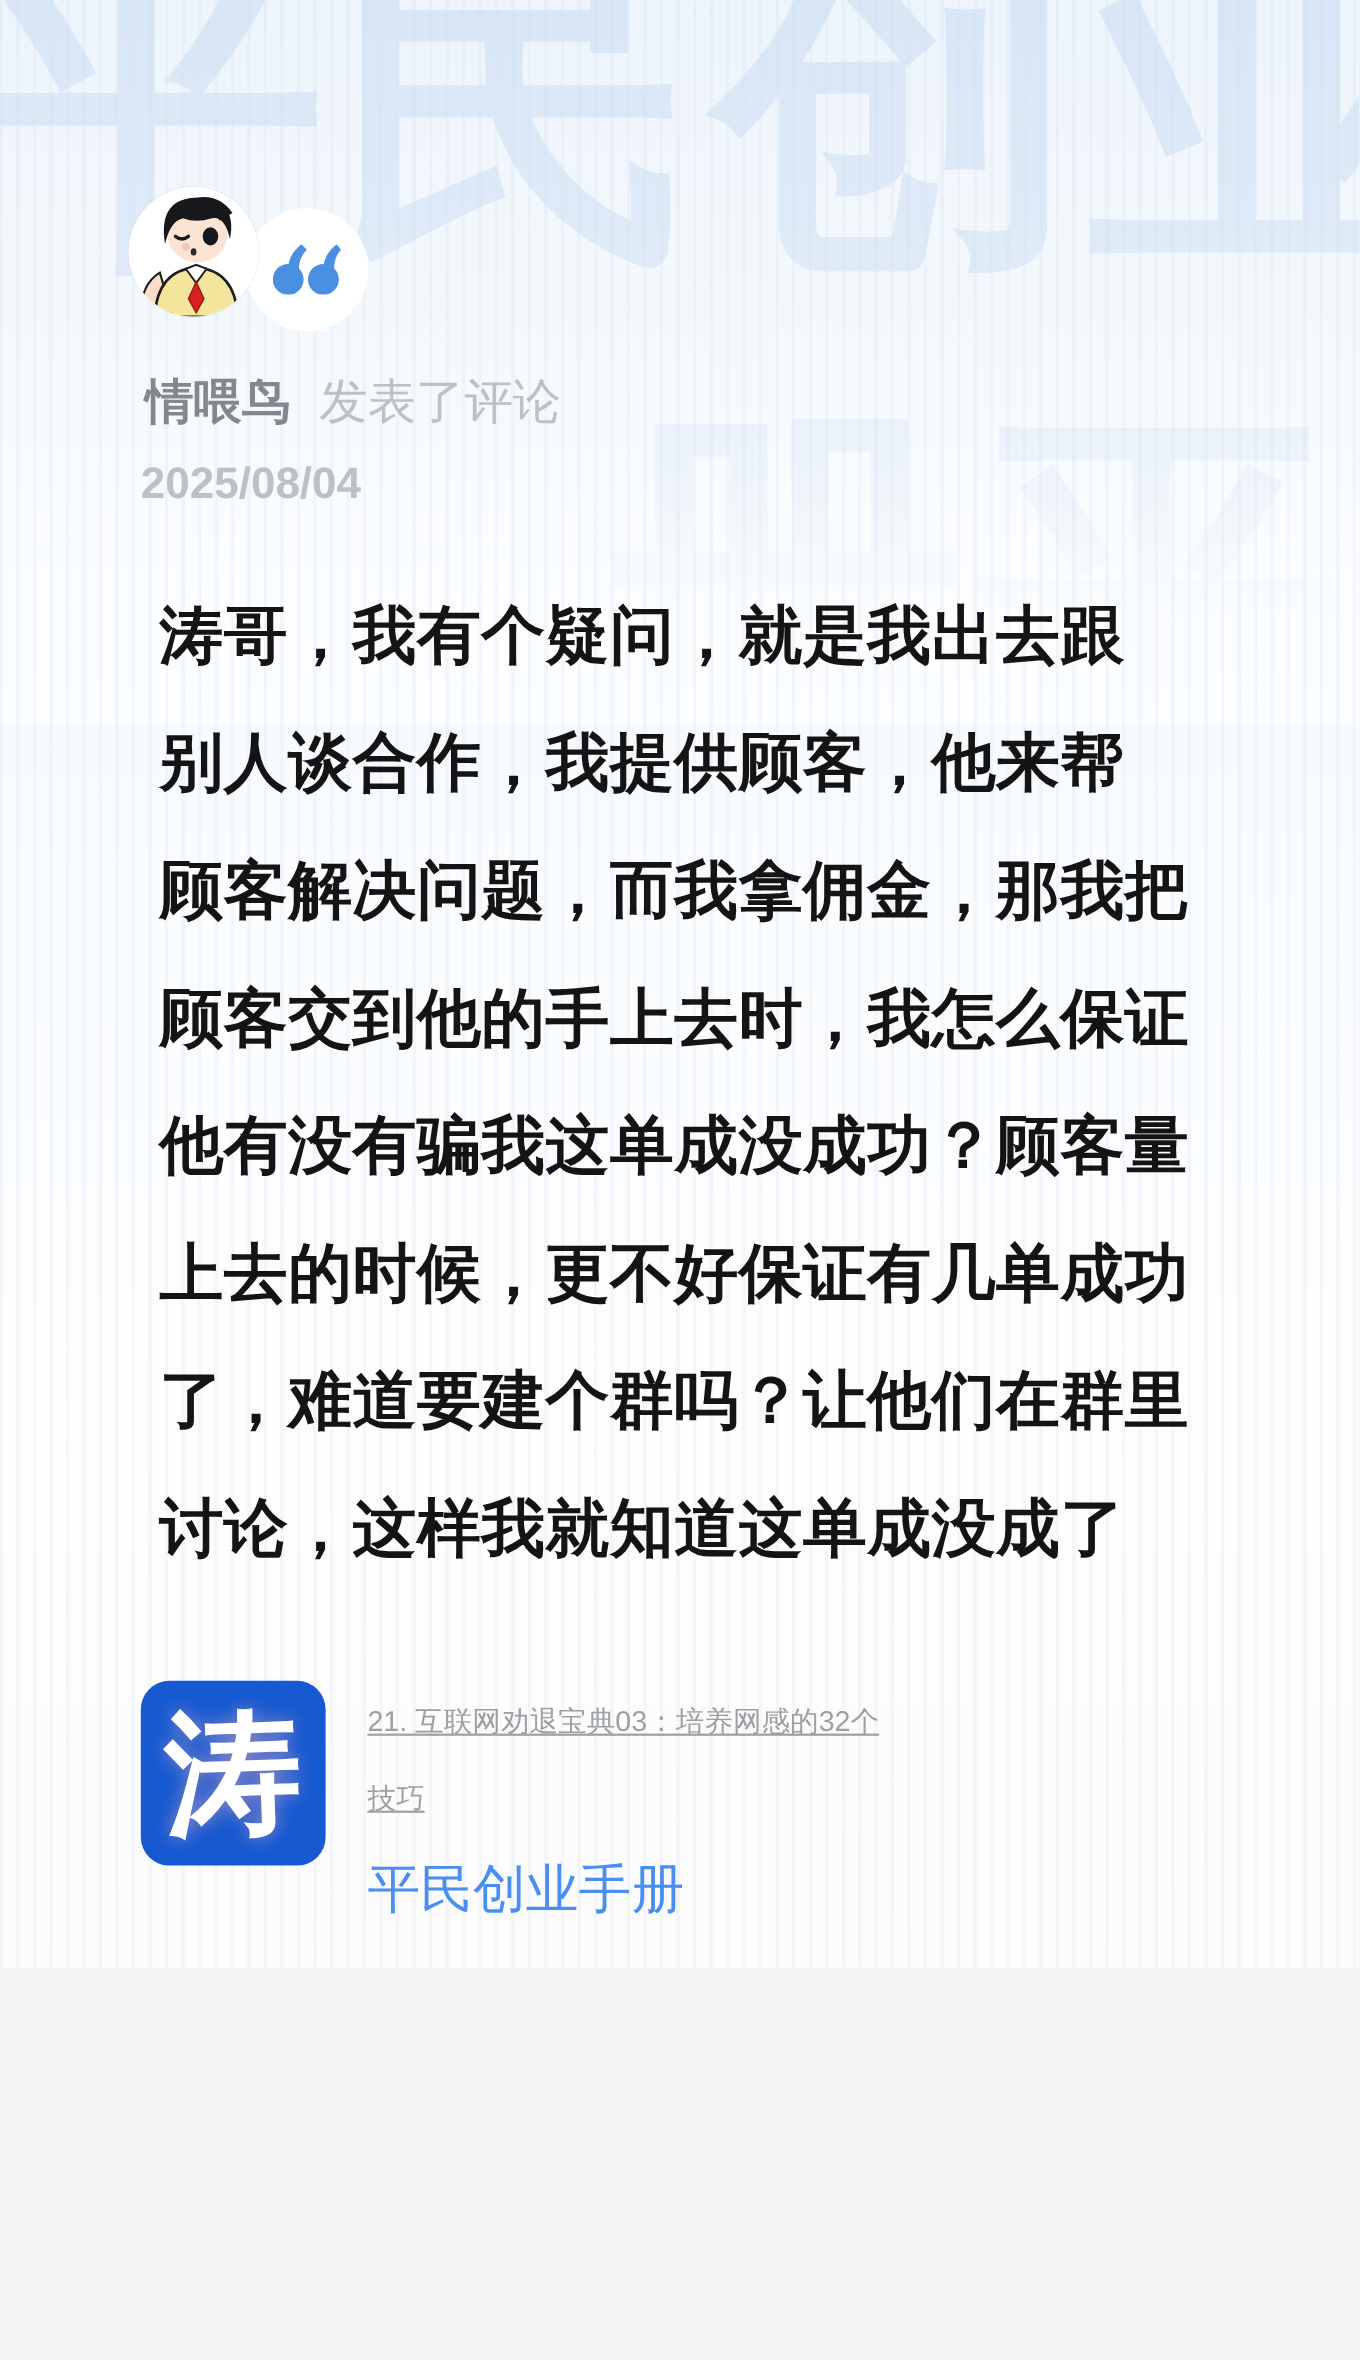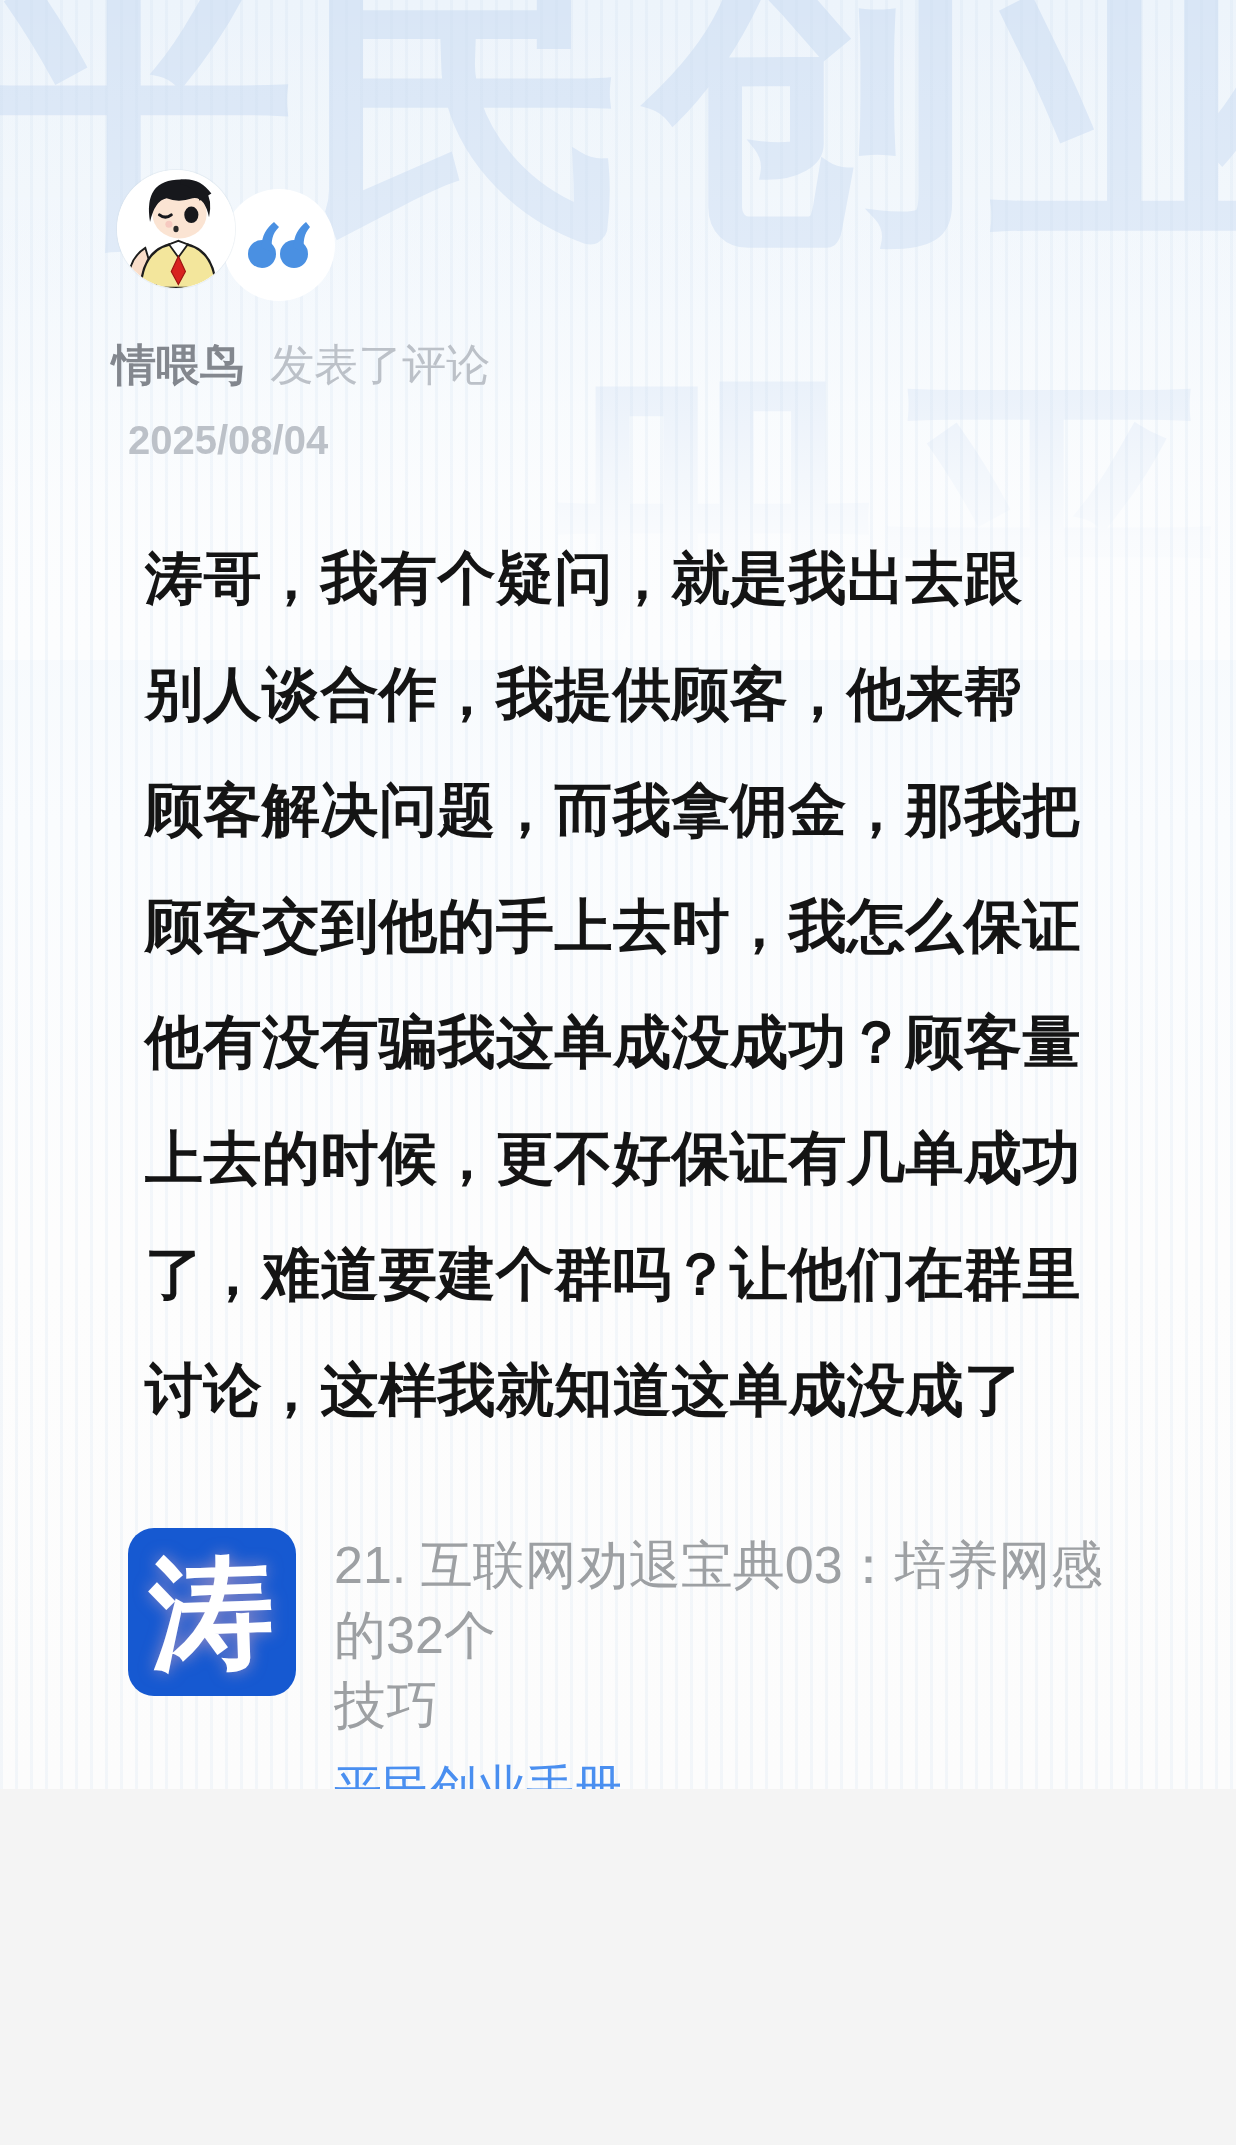--- a/index.html
+++ b/index.html
@@ -20,38 +20,38 @@
              background:repeating-linear-gradient(90deg,rgba(203,220,238,0.20) 0 3px,rgba(255,255,255,0) 3px 15px); }
 
   
   .avatar { position:absolute; left:117px; top:170px; width:118px; height:118px; border-radius:50%;
             background:#fff; overflow:hidden; z-index:3; box-shadow:0 0 0 1px rgba(210,220,230,.35); }
   .avatar svg { width:100%; height:100%; display:block; }
   .quote-bubble { position:absolute; left:223px; top:189px; width:112px; height:112px; border-radius:50%;
                   background:#fff; z-index:2; display:flex; align-items:center; justify-content:center; }
   .quote-bubble svg { width:62px; height:46px; }
 
-  .author-line { position:absolute; left:112px; top:336px; font-size:44px; z-index:4; }
+  .author-line { position:absolute; left:132px; top:336px; font-size:44px; z-index:4; }
   .author-name { color:#83878e; font-weight:700; }
   .author-action { color:#bcc1c8; font-weight:500; margin-left:14px; }
   .comment-date { position:absolute; left:128px; top:418px; font-size:40px; color:#bcc1c8; font-weight:700; z-index:4; }
 
   
   .comment-text { position:absolute; left:128px; top:520px; width:1020px; z-index:4;
                   font-size:58px; line-height:116px; font-weight:600; color:#141414;
                   white-space:pre-line; letter-spacing:0.5px;margin-left:17px; }
 
   
   .episode-card { position:absolute; left:128px; top:1528px; width:1020px; height:204px; z-index:4; display:flex; }
   .episode-cover { position:relative; width:168px; height:168px; border-radius:26px; background:#1659d1;
                    flex:0 0 auto; display:flex; align-items:center; justify-content:center; overflow:hidden; }
   .episode-cover-char { color:#fff; font-size:124px; font-weight:700; line-height:1;
                         text-shadow:0 0 16px rgba(246,178,188,0.55); transform:rotate(-2deg); }
   .episode-meta { margin-left:38px; padding-top:2px; }
-  .episode-title { font-size:52px; line-height:70px; color:#9da0a3; font-weight:500; white-space:pre-line; }
+  .episode-title { font-size:26px; line-height:70px; color:#9da0a3; font-weight:500; white-space:pre-line;text-decoration:underline; }
   .podcast-name { margin-top:16px; font-size:48px; color:#4a8ff0; font-weight:500; }
 
   
   .footer { position:absolute; left:0; top:1789px; width:1236px; height:356px; background:#f4f4f4; }
 </style>
 </head>
 <body>
 
 <div class="page">
 

